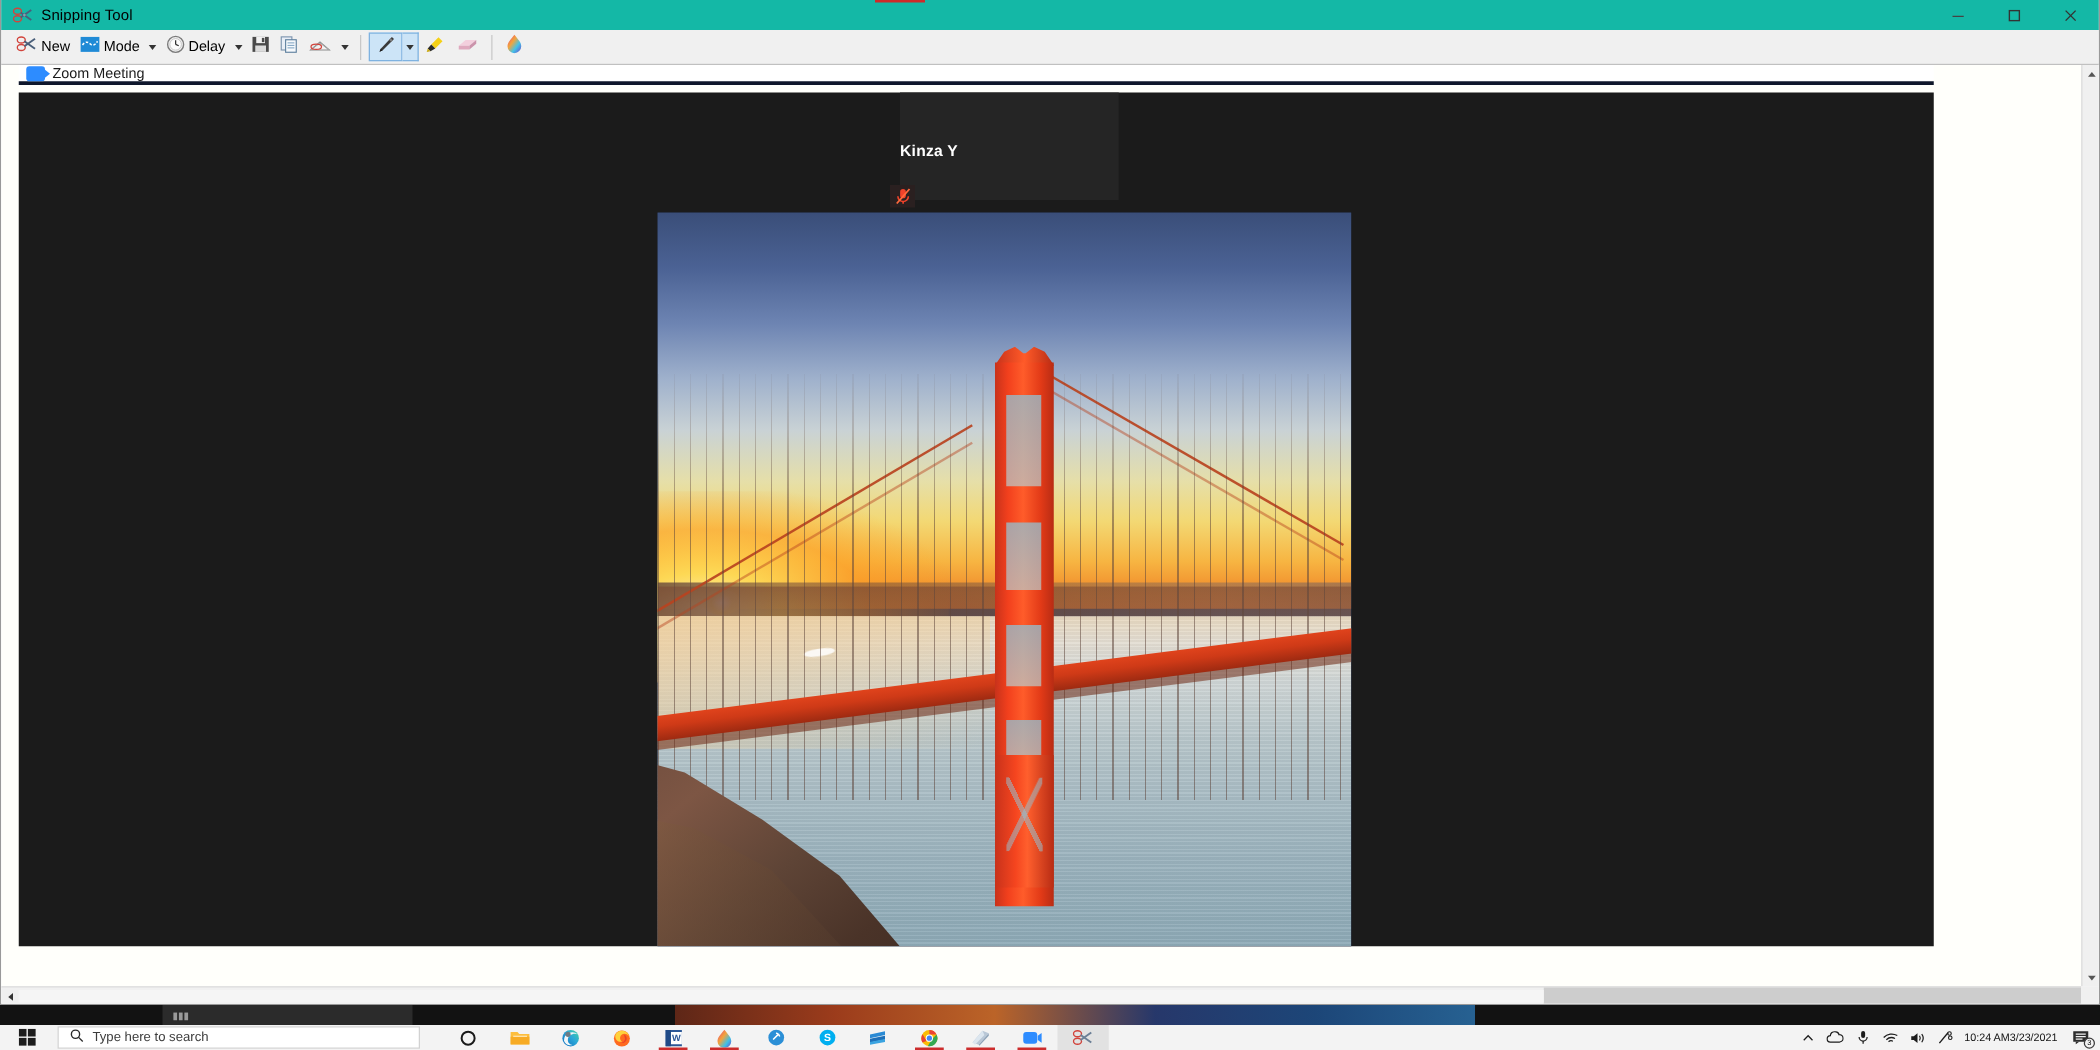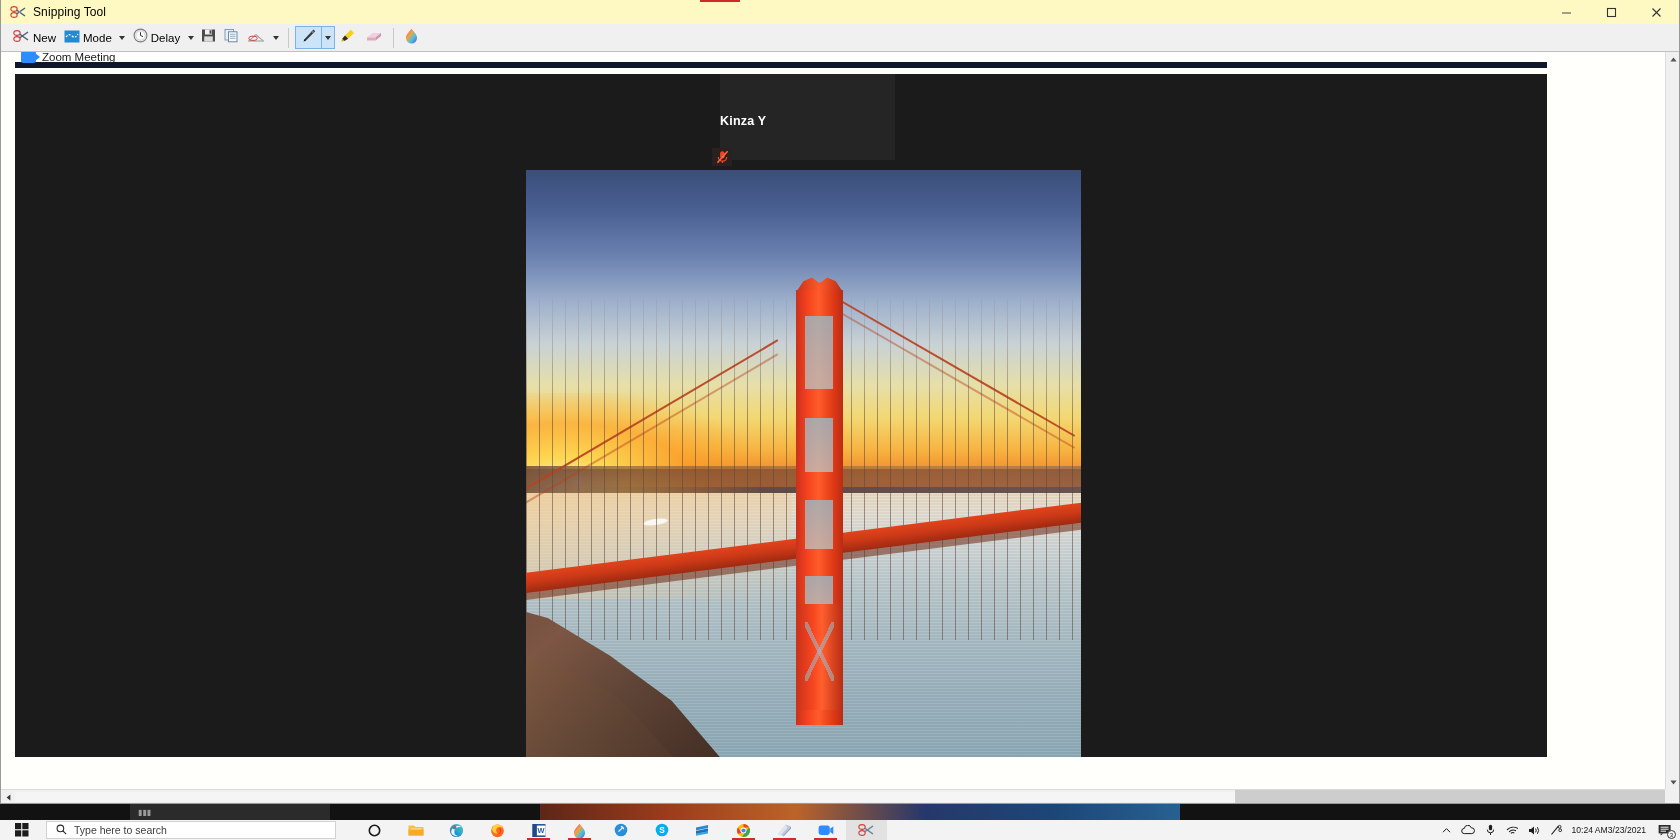--- a/index.html
+++ b/index.html
@@ -11,21 +11,21 @@
 
   
   .app-window{
     position:absolute; left:0; top:0; width:1680px; height:804px;
     background:#f0f0f0; border:1px solid #999; border-top:none;
     display:flex; flex-direction:column;
   }
 
   
   .titlebar{
-    height:24px; background:#fef9c3; display:flex; align-items:center;
+    height:24px; background:#14b8a6; display:flex; align-items:center;
     flex:0 0 24px; position:relative;
   }
   .tb-icon{ width:18px; height:16px; margin-left:8px; margin-right:6px;
             display:flex; align-items:center; justify-content:center; }
   .tb-title{ font-size:12px; color:#000; letter-spacing:.1px; }
   .tb-ctrls{ margin-left:auto; display:flex; height:24px; }
   .tb-btn{ width:45px; height:24px; display:flex; align-items:center;
            justify-content:center; }
   .tb-btn svg{ display:block; }
 
@@ -57,21 +57,21 @@
     flex:1 1 auto; position:relative; background:#ffffff;
     border-top:1px solid #c0c0c0; overflow:hidden;
   }
   .canvas-scroll{ position:absolute; left:0; top:0; right:14px; bottom:14px; overflow:hidden;
                   background:#fffffb; }
 
   
   .snip{ position:absolute; left:14px; top:0; width:1532px; height:705px; }
   .snip-header{
     height:16px; background:#ffffff; display:flex; align-items:center;
-    padding-left:6px; gap:6px; border-bottom:6px solid #0f172a;
+    padding-left:6px; gap:6px; border-bottom:3px solid #0f172a;
   }
   .snip-header .zicon{ width:15px; height:12px; border-radius:2.5px; background:#2d8cff;
                        position:relative; }
   .snip-header .zicon::after{
     content:""; position:absolute; right:-3.5px; top:2px;
     border-top:4px solid transparent; border-bottom:4px solid transparent;
     border-left:5px solid #2d8cff;
   }
   .snip-title{ font-size:11.5px; color:#1a1a1a; }
 

